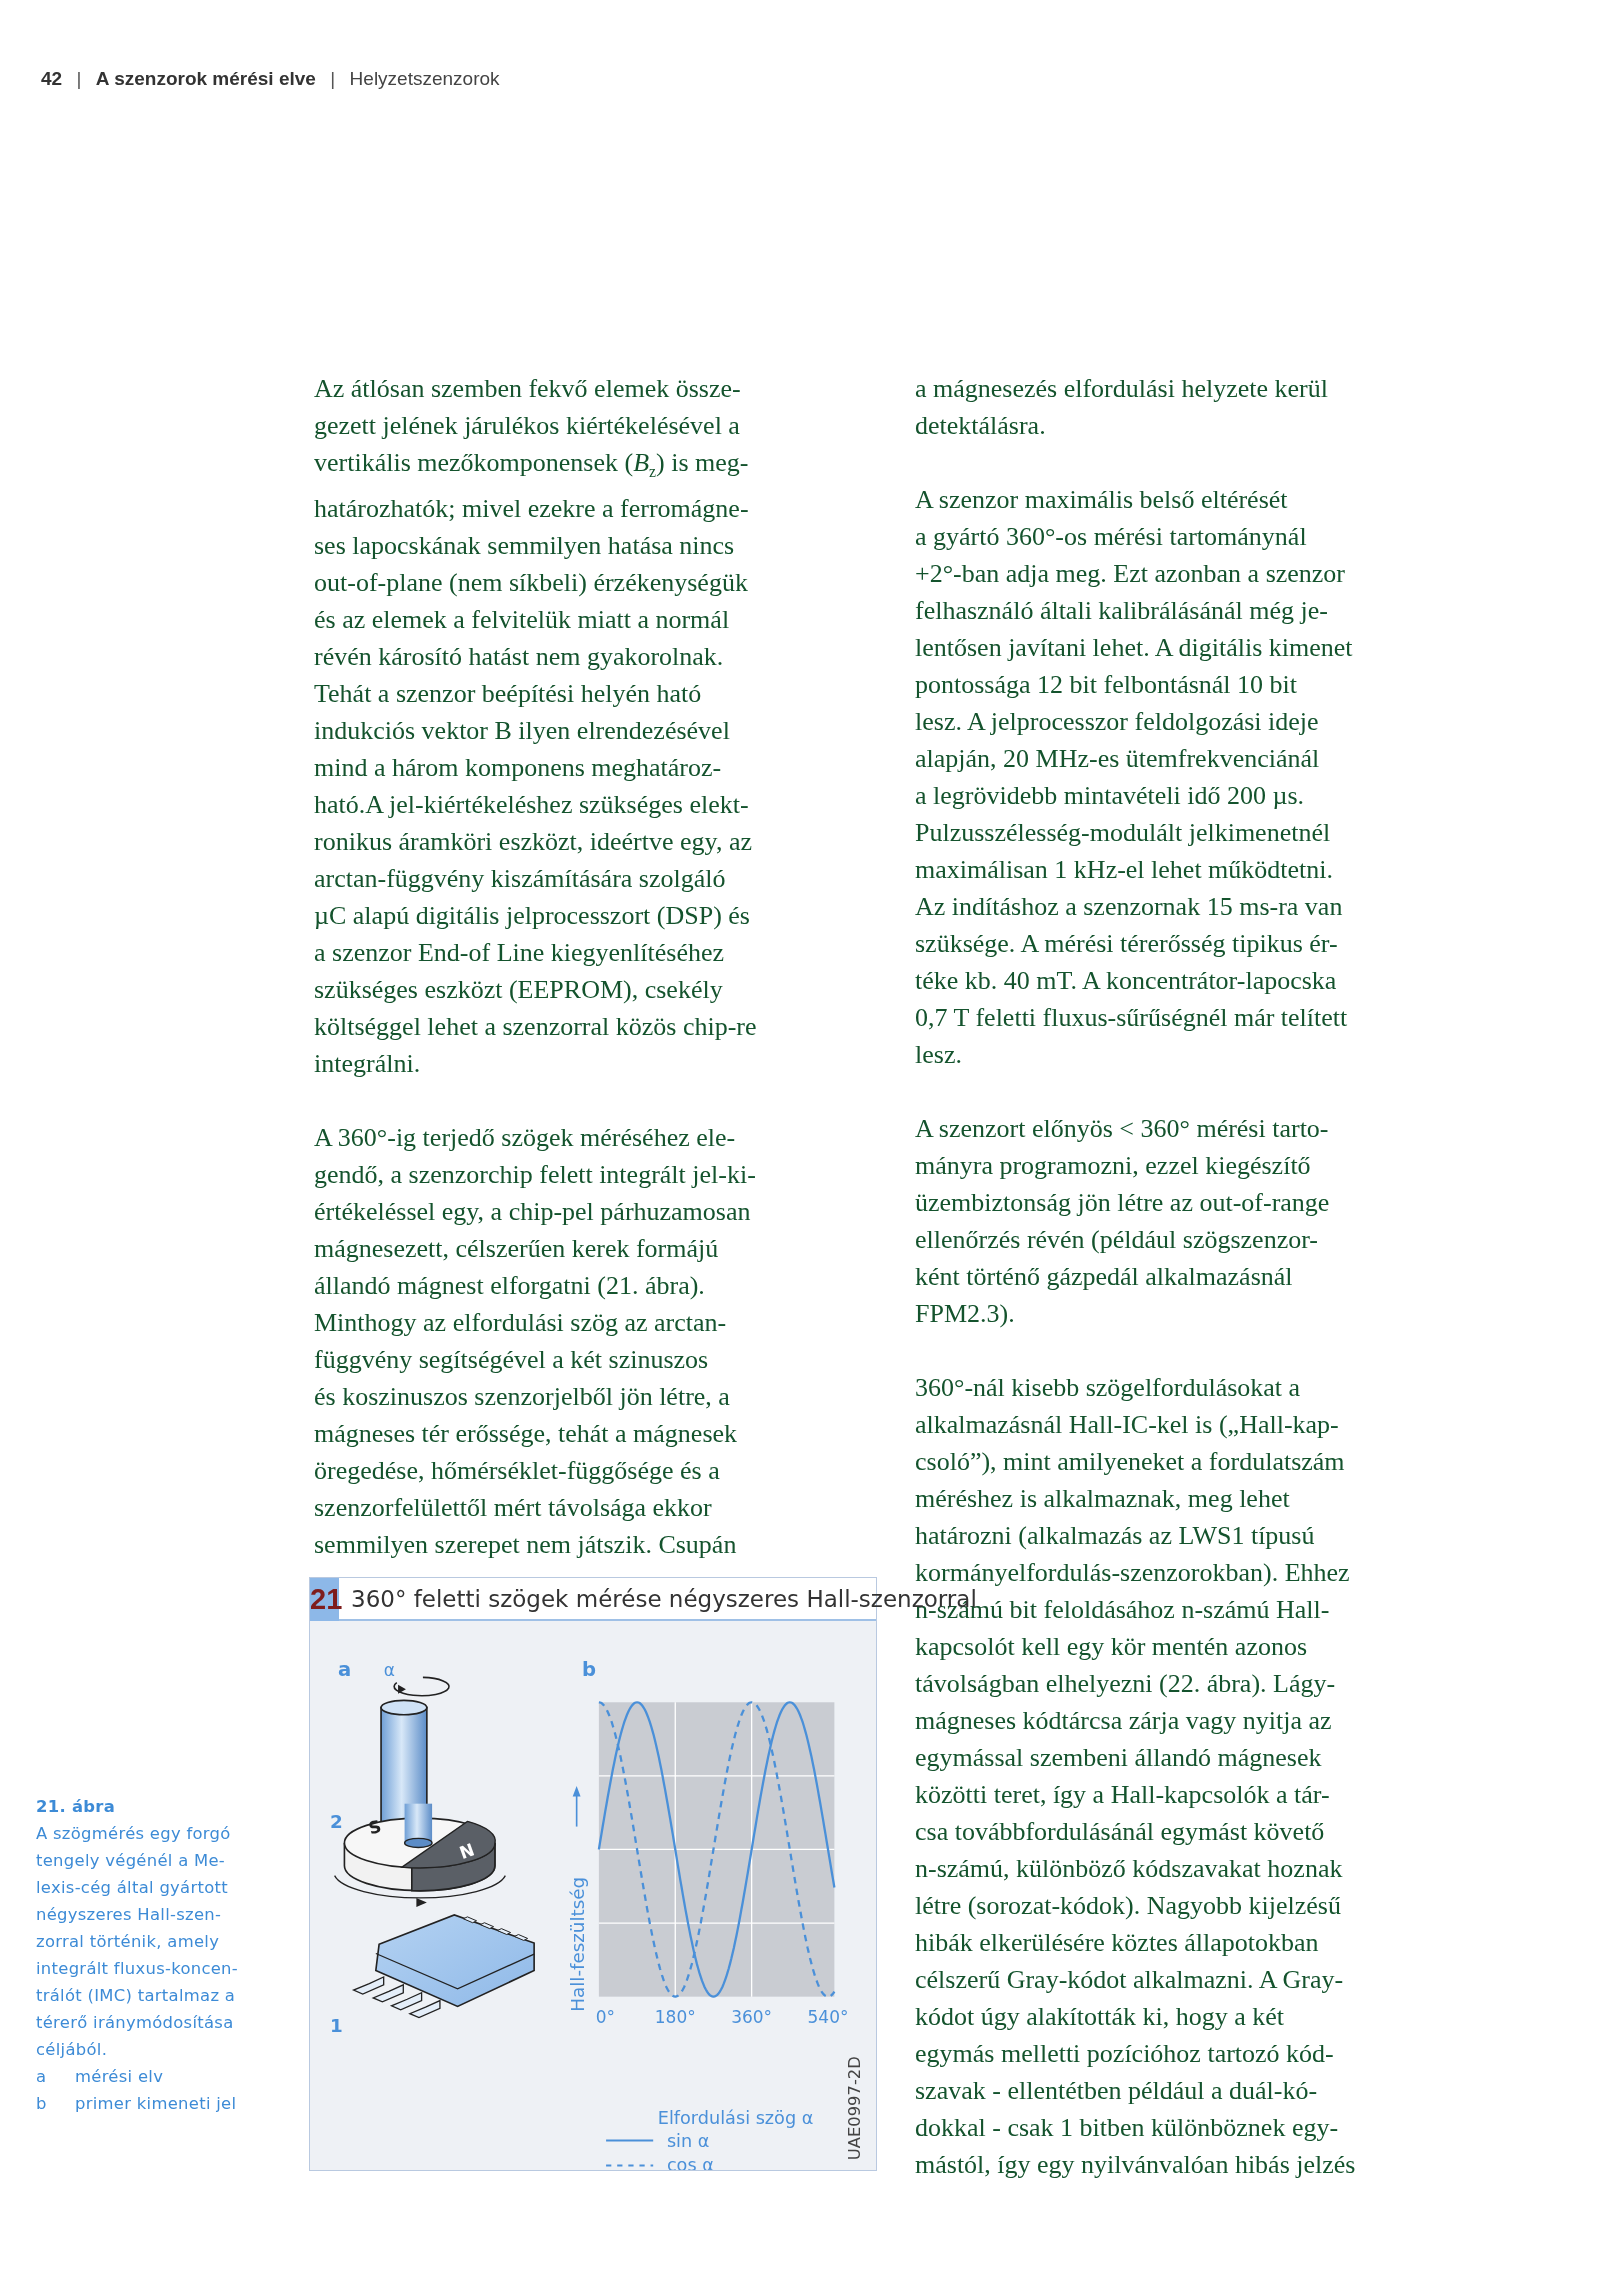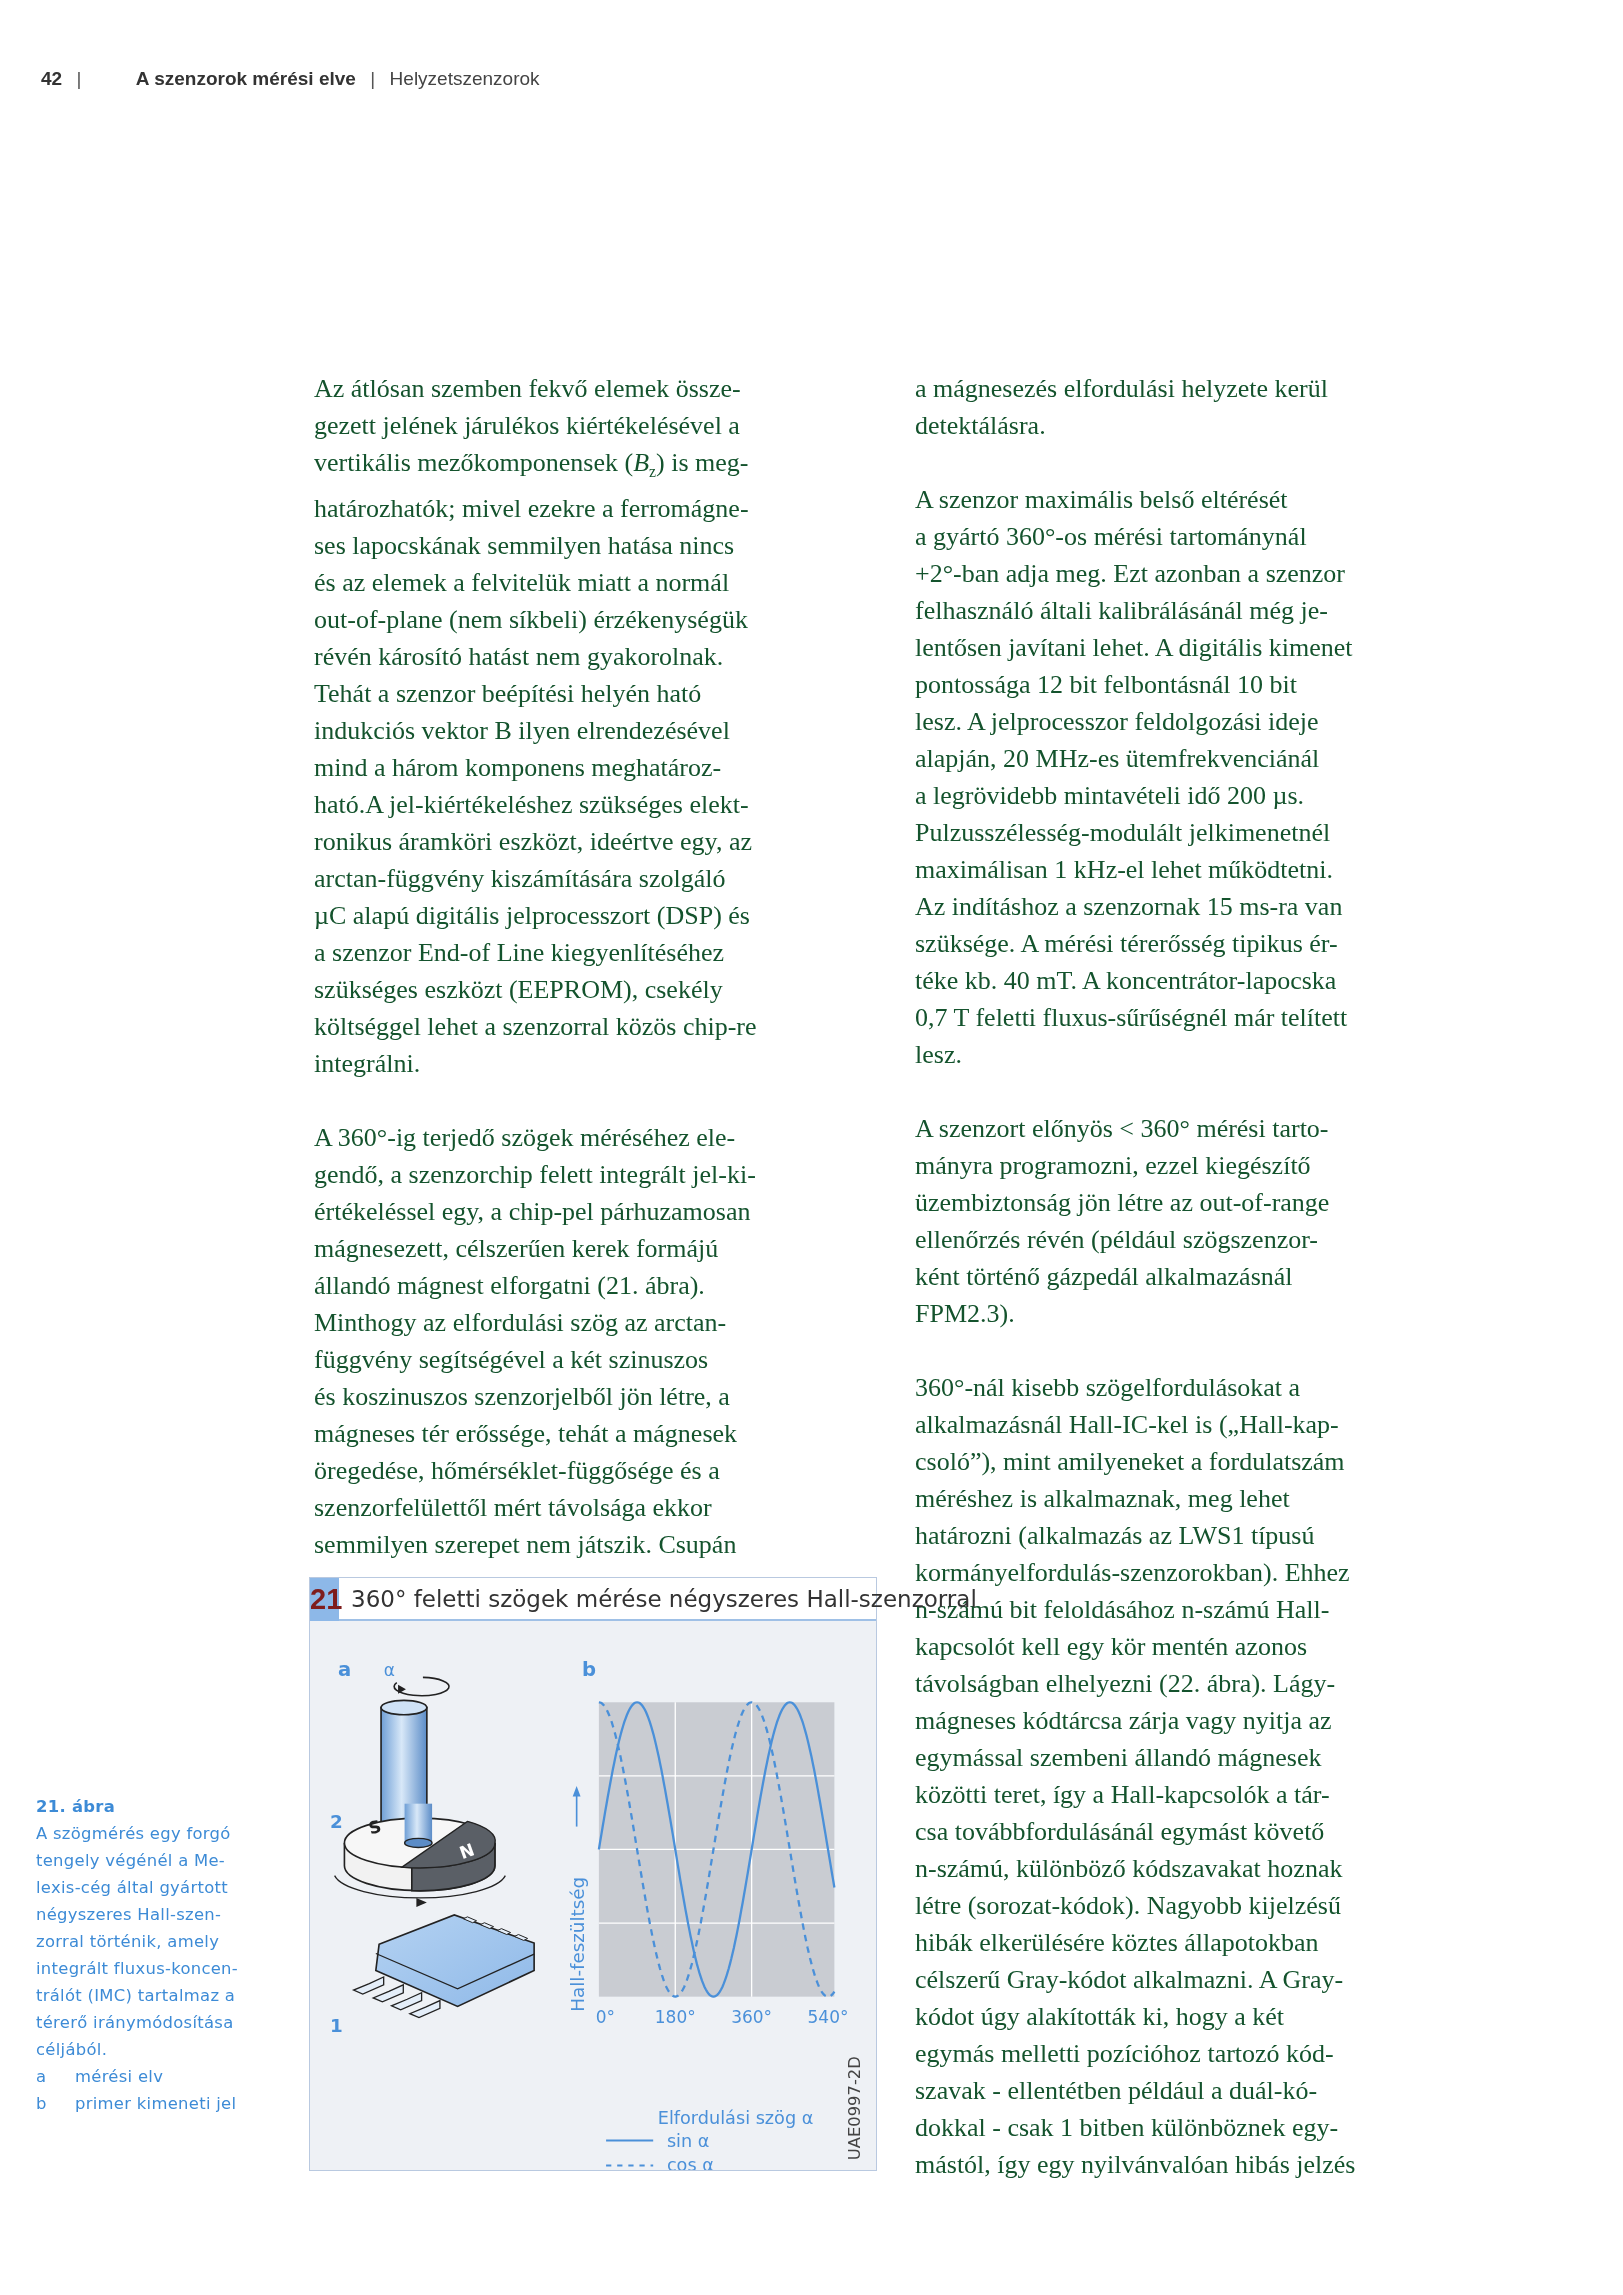--- a/index.html
+++ b/index.html
@@ -1,20 +1,20 @@
 <!DOCTYPE html>
 <html style="font-size:10.5px"><head>
 <meta charset="utf-8">
 <style>
   html, body { margin: 0; padding: 0; }
   body { width: 1623px; height: 2295px; background: #ffffff; position: relative; overflow: hidden; color: #2b2b2b; }
   .header { position: absolute; left: 41px; top: 68px; font-family: "Liberation Sans", sans-serif; font-size: 19px; color: #333; white-space: nowrap; }
   .header .pg { font-weight: bold; }
   .header .sep { display: inline-block; margin: 0 14.4px; color: #555; }
-  .header .sec { font-weight: bold; margin-left: 40px; }
+  .header .sec { font-weight: bold; }
   .header .sub { font-weight: normal; color: #444; }
 
   .col { position: absolute; font-family: "Liberation Serif", serif; font-size: 26px; line-height: 37px; color: #14532d; }
   .col p { margin: 0 0 37px 0; }
   .col p .ln { display: block; white-space: nowrap; }
   .col-mid { left: 314px; top: 370px; width: 563px; }
   .col-right { left: 915px; top: 370px; width: 576px; }
 
   .caption { position: absolute; left: 36px; top: 1793px; width: 249px; font-family: "DejaVu Sans", sans-serif; font-size: 16.4px; line-height: 27px; color: #3d8bd6; letter-spacing: 0.3px; }
   .caption .ctitle { font-weight: bold; display: block; }
@@ -36,22 +36,22 @@
   <span class="pg">42</span><span class="sep">|</span><span class="sec">A szenzorok mérési elve</span><span class="sep">|</span><span class="sub">Helyzetszenzorok</span>
 </div>
 
 <div class="col col-mid" id="colMid">
     <p>
       <span class="ln">Az átlósan szemben fekvő elemek össze-</span>
       <span class="ln">gezett jelének járulékos kiértékelésével a</span>
       <span class="ln">vertikális mezőkomponensek (<i>B</i><sub style="font-size: 15.7px;">z</sub>) is meg-</span>
       <span class="ln">határozhatók; mivel ezekre a ferromágne-</span>
       <span class="ln">ses lapocskának semmilyen hatása nincs</span>
+      <span class="ln">out-of-plane (nem síkbeli) érzékenységük</span>
       <span class="ln">és az elemek a felvitelük miatt a normál</span>
-      <span class="ln">out-of-plane (nem síkbeli) érzékenységük</span>
       <span class="ln">révén károsító hatást nem gyakorolnak.</span>
       <span class="ln">Tehát a szenzor beépítési helyén ható</span>
       <span class="ln">indukciós vektor B ilyen elrendezésével</span>
       <span class="ln">mind a három komponens meghatároz-</span>
       <span class="ln">ható.A jel-kiértékeléshez szükséges elekt-</span>
       <span class="ln">ronikus áramköri eszközt, ideértve egy, az</span>
       <span class="ln">arctan-függvény kiszámítására szolgáló</span>
       <span class="ln">µC alapú digitális jelprocesszort (DSP) és</span>
       <span class="ln">a szenzor End-of Line kiegyenlítéséhez</span>
       <span class="ln">szükséges eszközt (EEPROM), csekély</span>

